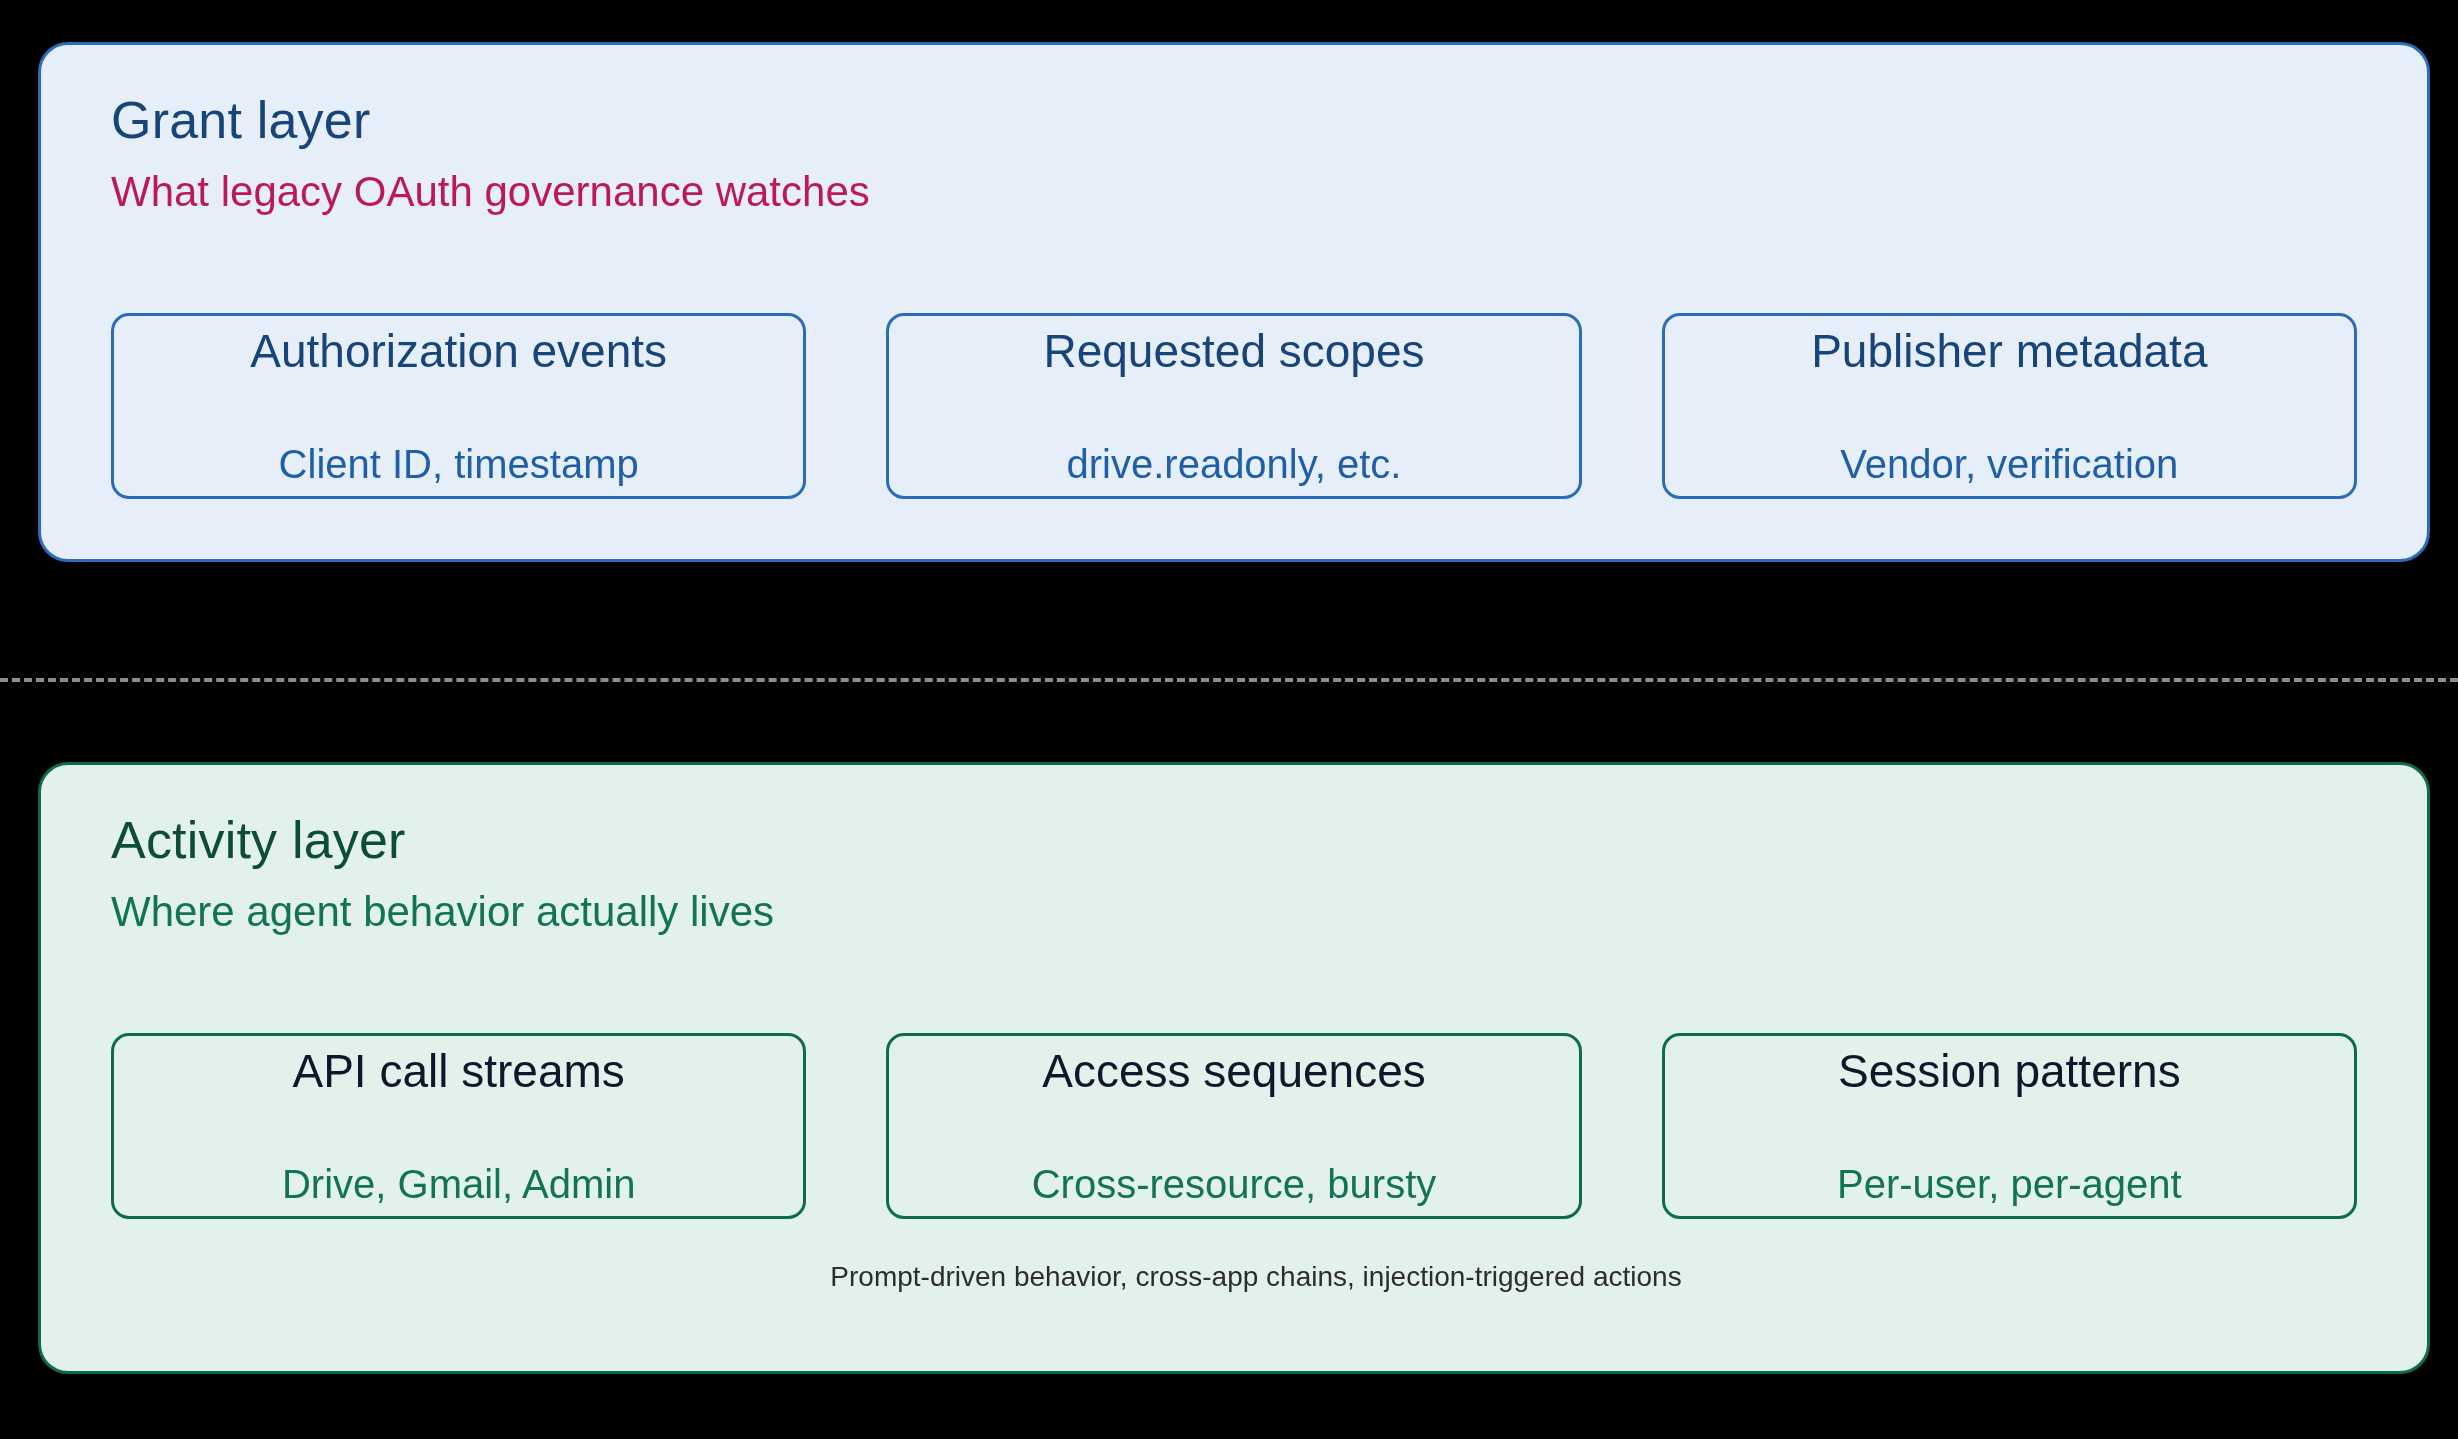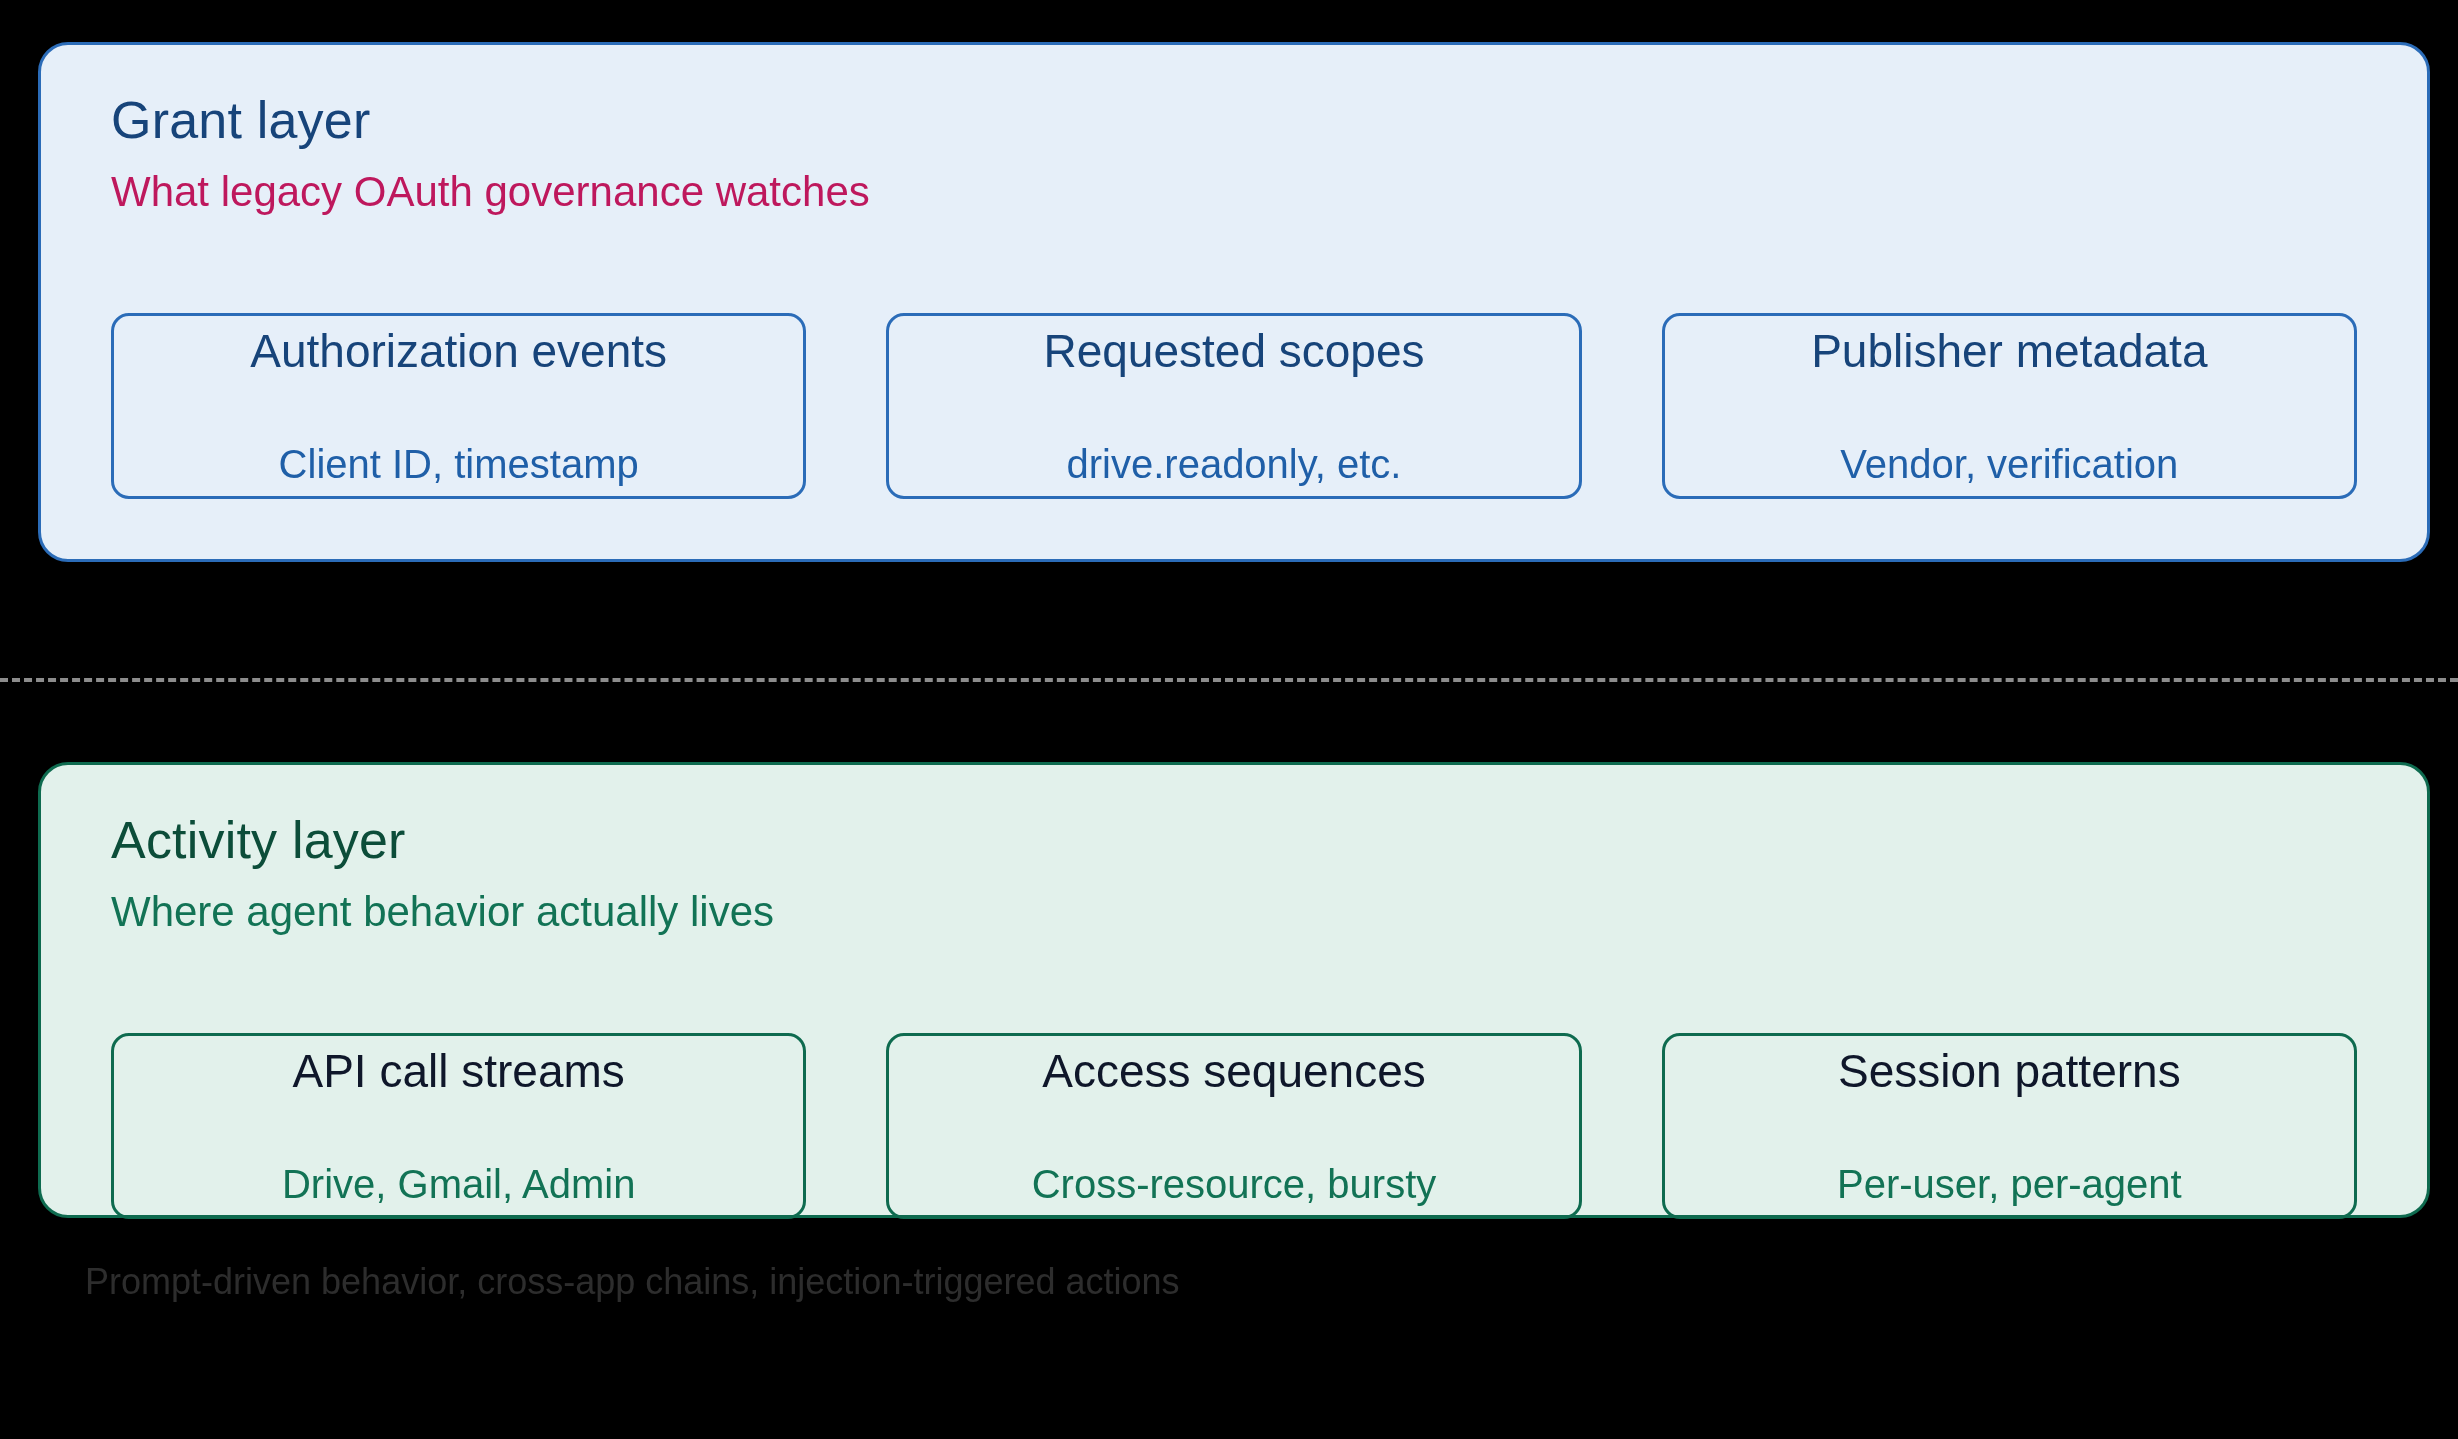--- a/index.html
+++ b/index.html
@@ -38,21 +38,21 @@
     width: 2392px;
     height: 520px;
     background: #e6eff9;
     border-color: #2b6cb8;
   }
 
   #activity-layer {
     left: 38px;
     top: 762px;
     width: 2392px;
-    height: 456px;
+    height: 612px;
     background: #e2f1eb;
     border-color: #0e6b4f;
   }
 
   
   .layer-heading {
     position: absolute;
     left: 70px;
     white-space: nowrap;
   }
@@ -126,21 +126,22 @@
   .card.green             { border-color: #0e6b4f; }
   .card.green .card-title { color: #0f172a; }
   .card.green .card-sub   { color: #127355; }
 
   
   #activity-footnote {
     position: absolute;
     left: 0;
     right: 0;
     top: 496px;
-    font-size: 36px;
+    text-align: center;
+    font-size: 28px;
     color: #2d2d2d;
     white-space: nowrap;
     padding-left: 44px;
   }
 
   
   #divider {
     position: absolute;
     left: 0;
     right: 0;

